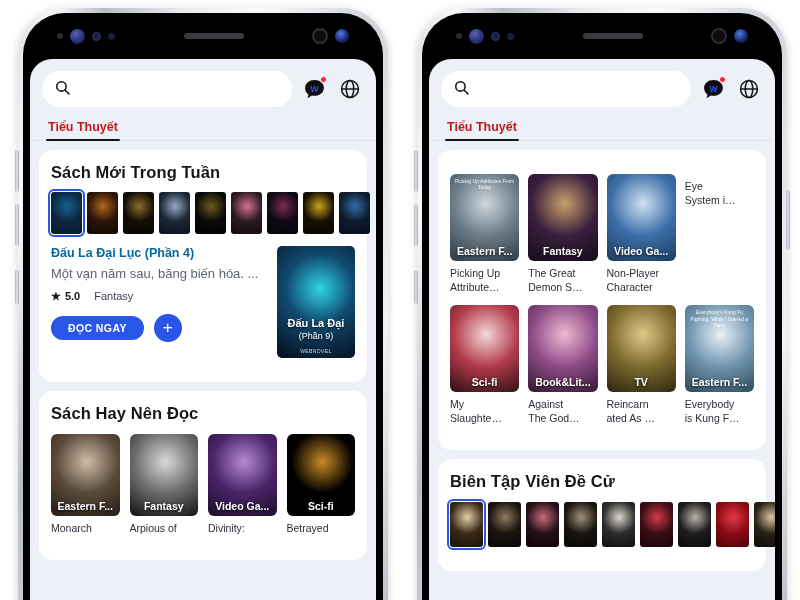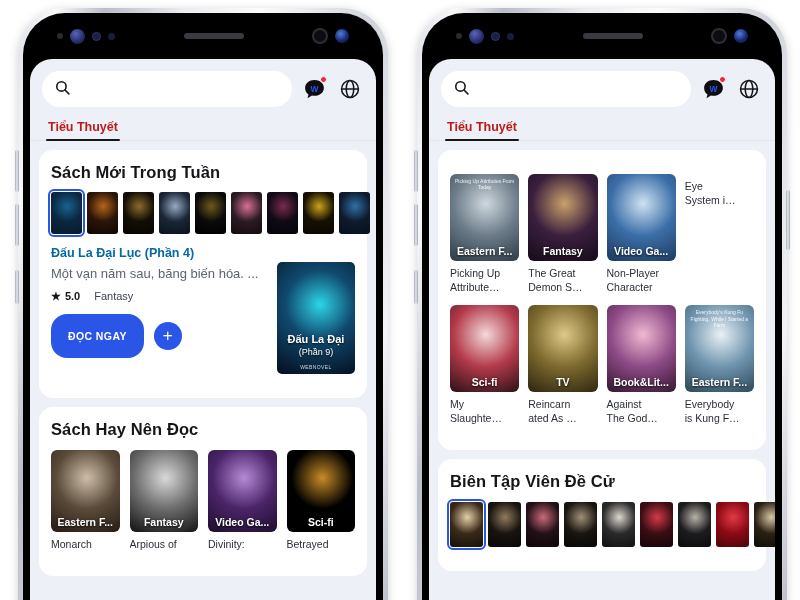--- a/index.html
+++ b/index.html
@@ -102,21 +102,21 @@
   
   .feature { display:flex; gap:10px; margin-top: 12px; }
   .feature-info { flex:1; min-width:0; }
   .feat-title { font-size:12.5px; font-weight:700; color:#0369a1; }
   .feat-desc  { font-size:13px; color:#5d6370; line-height:1.35; margin-top:5px; }
   .feat-meta  { display:flex; align-items:center; gap:14px; margin-top:7px; font-size:11px; color:#15161a; }
   .feat-rating{ display:flex; align-items:center; gap:4px; font-weight:700; }
   .feat-genre { color:#3c4250; }
   .feat-actions { display:flex; align-items:center; gap:10px; margin-top:11px; }
   .btn-primary { background:#2a56e8; color:#fff; border:none; border-radius:16px;
-                 height:44px; padding:0 17px; font-size:10.5px; font-weight:700;
+                 height:24px; padding:0 17px; font-size:10.5px; font-weight:700;
                  letter-spacing:.4px; font-family:"Liberation Sans",sans-serif; cursor:pointer; }
   .btn-add { width:28px; height:28px; border-radius:50%; background:#2a56e8; border:none;
              color:#fff; font-size:17px; line-height:1; display:flex; align-items:center;
              justify-content:center; cursor:pointer; }
   .feature-cover { width: 78px; height: 112px; border-radius:5px; flex:0 0 auto;
                    position:relative; overflow:hidden; }
   .fc-text { position:absolute; left:0; right:0; bottom:16px; text-align:center;
              color:#fff; font-size:11px; font-weight:700; text-shadow:0 1px 2px rgba(0,0,0,.8); line-height:1.15; }
   .fc-sub { font-size:9px; font-weight:400; }
   .fc-logo { position:absolute; left:0; right:0; bottom:4px; text-align:center;
@@ -227,21 +227,21 @@
                     <span>★</span>
                     <span>5.0</span>
                   </span>
                   <span class="feat-genre">Fantasy</span>
                 </div>
                 <div class="feat-actions">
                   <button class="btn-primary">ĐỌC NGAY</button>
                   <button class="btn-add">+</button>
                 </div>
               </div>
-              <div class="feature-cover" id="L-featcover" style="background: radial-gradient(circle at 55% 38%, rgb(47, 212, 232) 0%, rgb(16, 73, 110) 42%, rgb(4, 13, 28) 100%); margin-top: 16px;">
+              <div class="feature-cover" id="L-featcover" style="background: radial-gradient(circle at 55% 38%, rgb(47, 212, 232) 0%, rgb(16, 73, 110) 42%, rgb(4, 13, 28) 100%);">
                 <div class="fc-text">
                   <span>Đấu La Đại</span><br>
                   <span class="fc-sub">(Phần 9)</span>
                 </div>
                 <div class="fc-logo">WEBNOVEL</div>
               </div>
             </div>
           </div>
 
           <div class="card">
@@ -357,30 +357,30 @@
                 <div>
                   <div class="g-name">Eye<br>System i…</div>
                 </div>
                 <div>
                   <div class="g-cover" style="background: radial-gradient(circle at 52% 34%, rgb(242, 217, 217) 0%, rgb(179, 58, 74) 48%, rgb(42, 16, 22) 100%);">
                     <div class="book-badge">Sci-fi</div>
                   </div>
                   <div class="g-name">My<br>Slaughte…</div>
                 </div>
                 <div>
+                  <div class="g-cover" style="background: radial-gradient(circle at 52% 34%, rgb(240, 185, 210) 0%, rgb(141, 74, 134) 48%, rgb(51, 22, 47) 100%);">
+                    <div class="book-badge">Book&amp;Lit...</div>
+                  </div>
+                  <div class="g-name">Against<br>The God…</div>
+                </div>
+                <div>
                   <div class="g-cover" style="background: radial-gradient(circle at 52% 34%, rgb(224, 200, 136) 0%, rgb(125, 106, 46) 48%, rgb(44, 36, 16) 100%);">
                     <div class="book-badge">TV</div>
                   </div>
                   <div class="g-name">Reincarn<br>ated As …</div>
-                </div>
-                <div>
-                  <div class="g-cover" style="background: radial-gradient(circle at 52% 34%, rgb(240, 185, 210) 0%, rgb(141, 74, 134) 48%, rgb(51, 22, 47) 100%);">
-                    <div class="book-badge">Book&amp;Lit...</div>
-                  </div>
-                  <div class="g-name">Against<br>The God…</div>
                 </div>
                 <div>
                   <div class="g-cover" style="background: radial-gradient(circle at 52% 34%, rgb(233, 241, 246) 0%, rgb(111, 148, 174) 48%, rgb(44, 71, 88) 100%);">
                     <div class="cover-label-top">Everybody's Kung Fu Fighting, While I Started a Farm</div>
                     <div class="book-badge">Eastern F...</div>
                   </div>
                   <div class="g-name">Everybody<br>is Kung F…</div>
                 </div>
               </div>
           </div>

